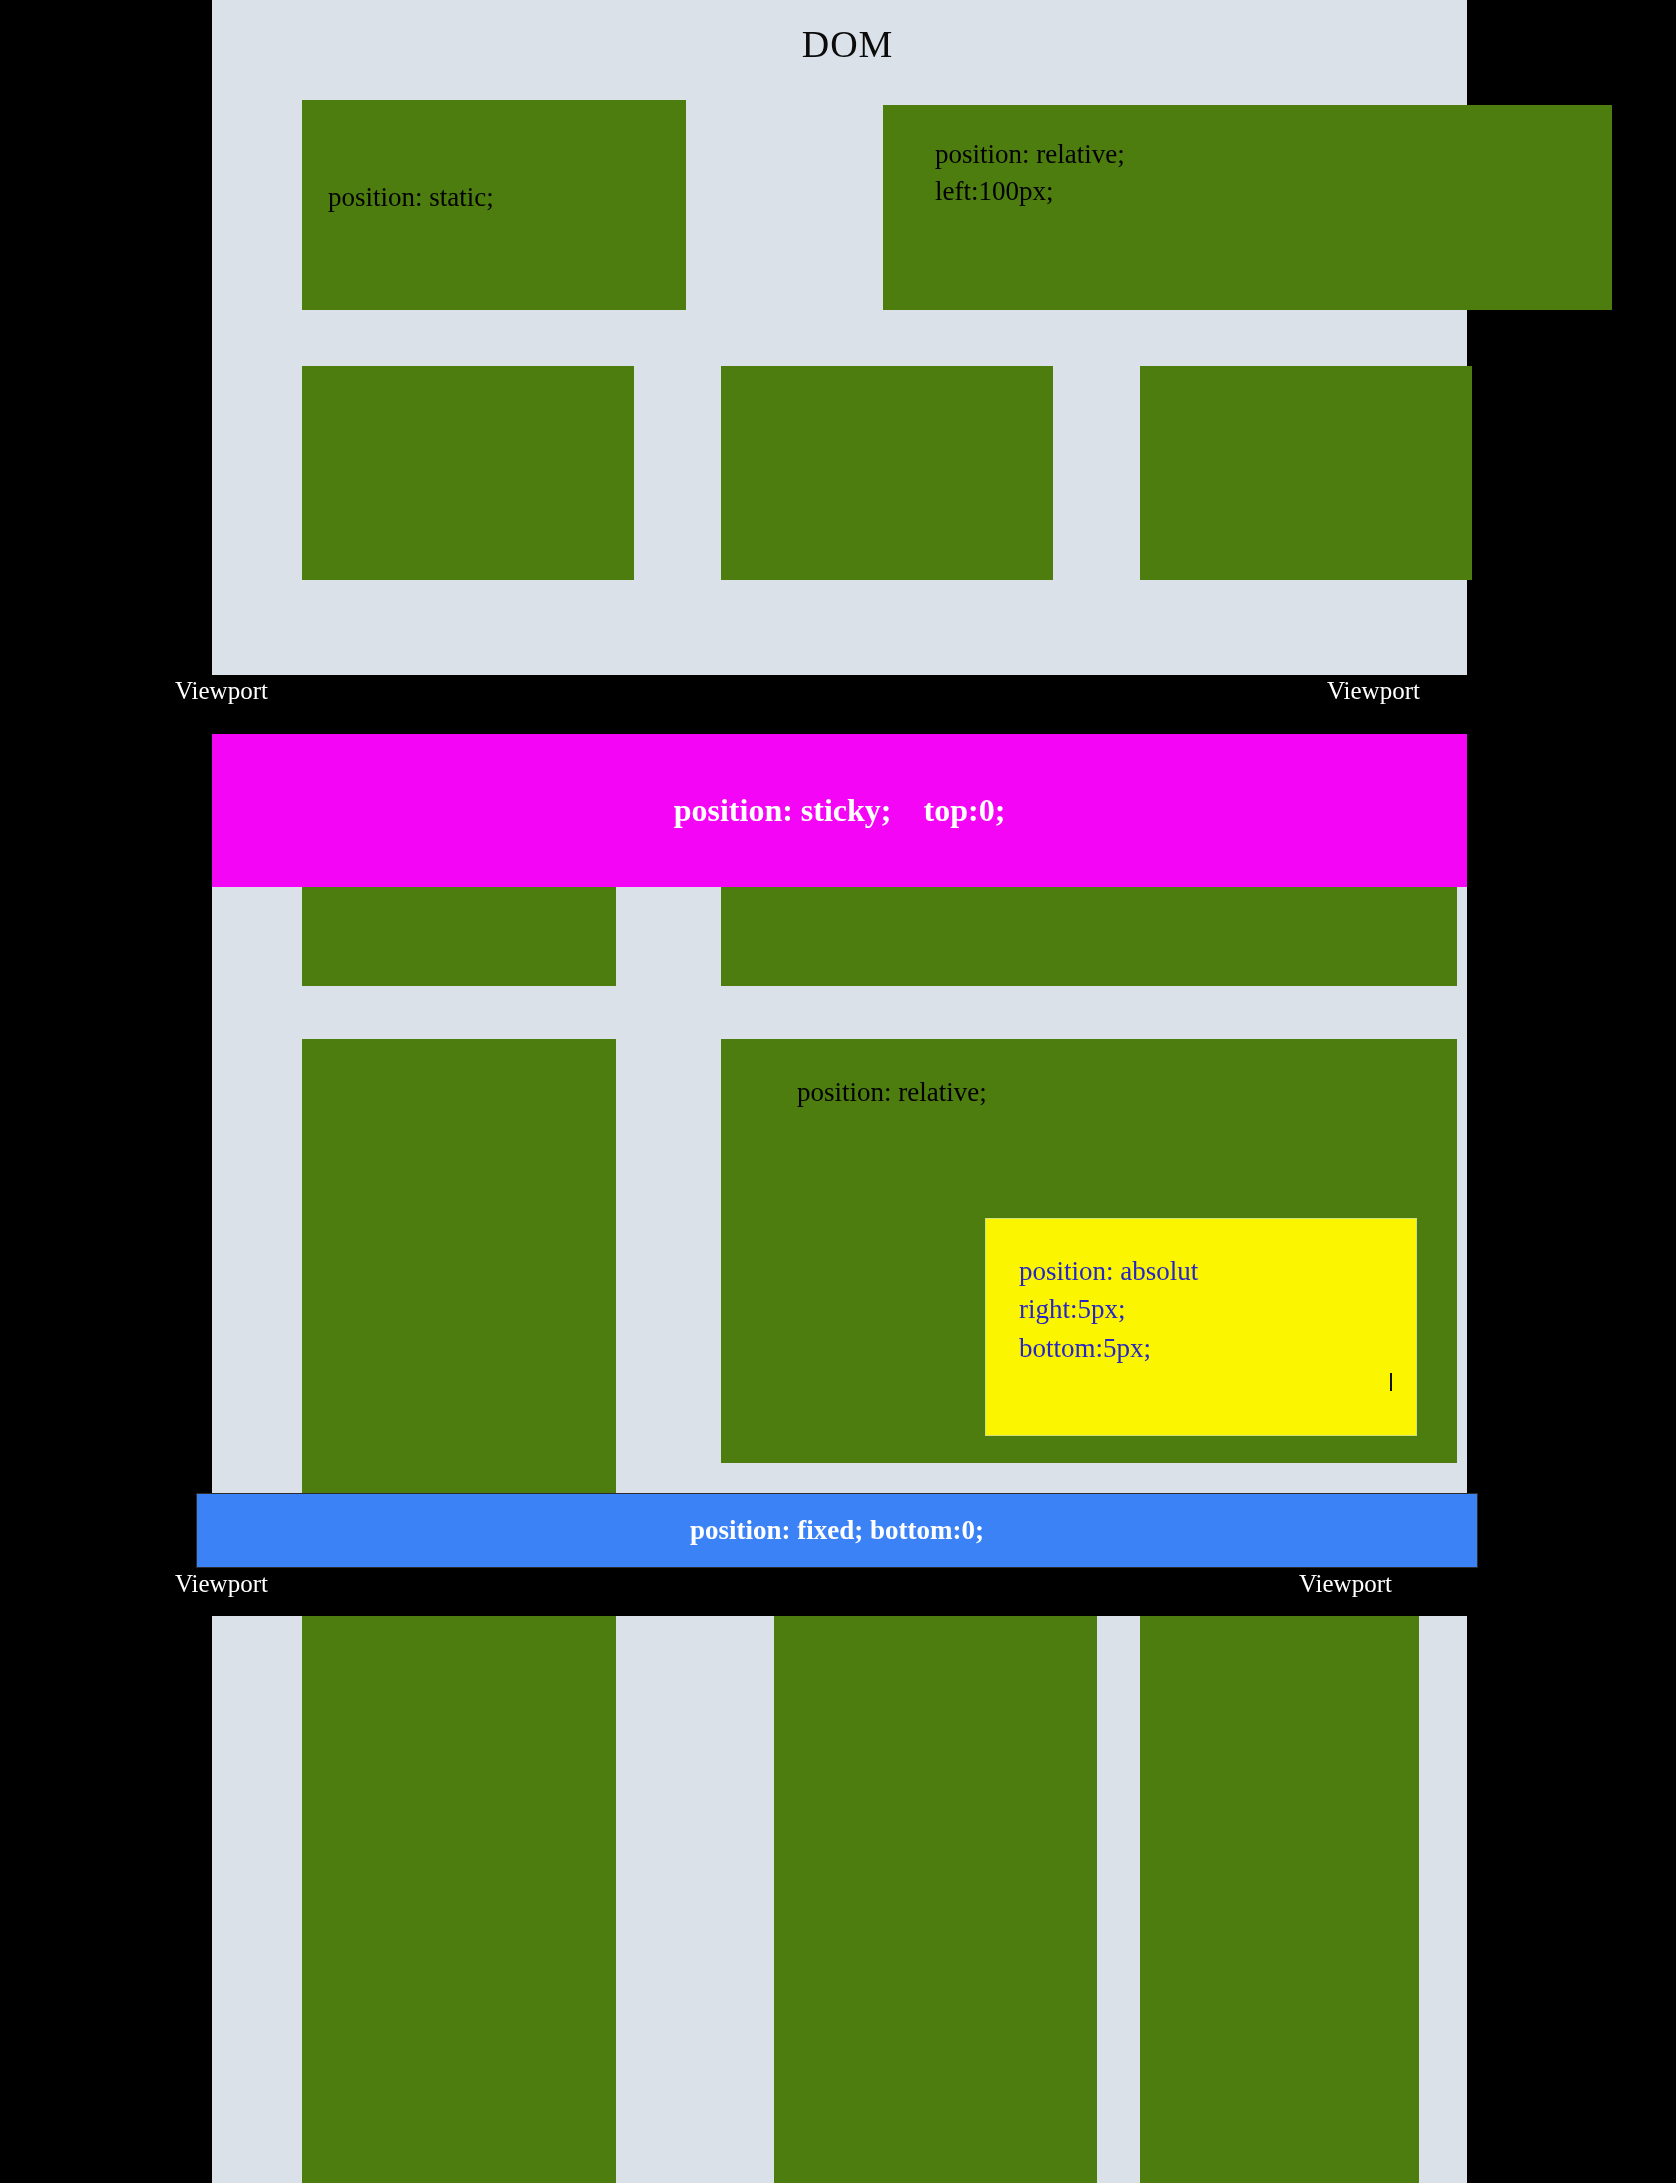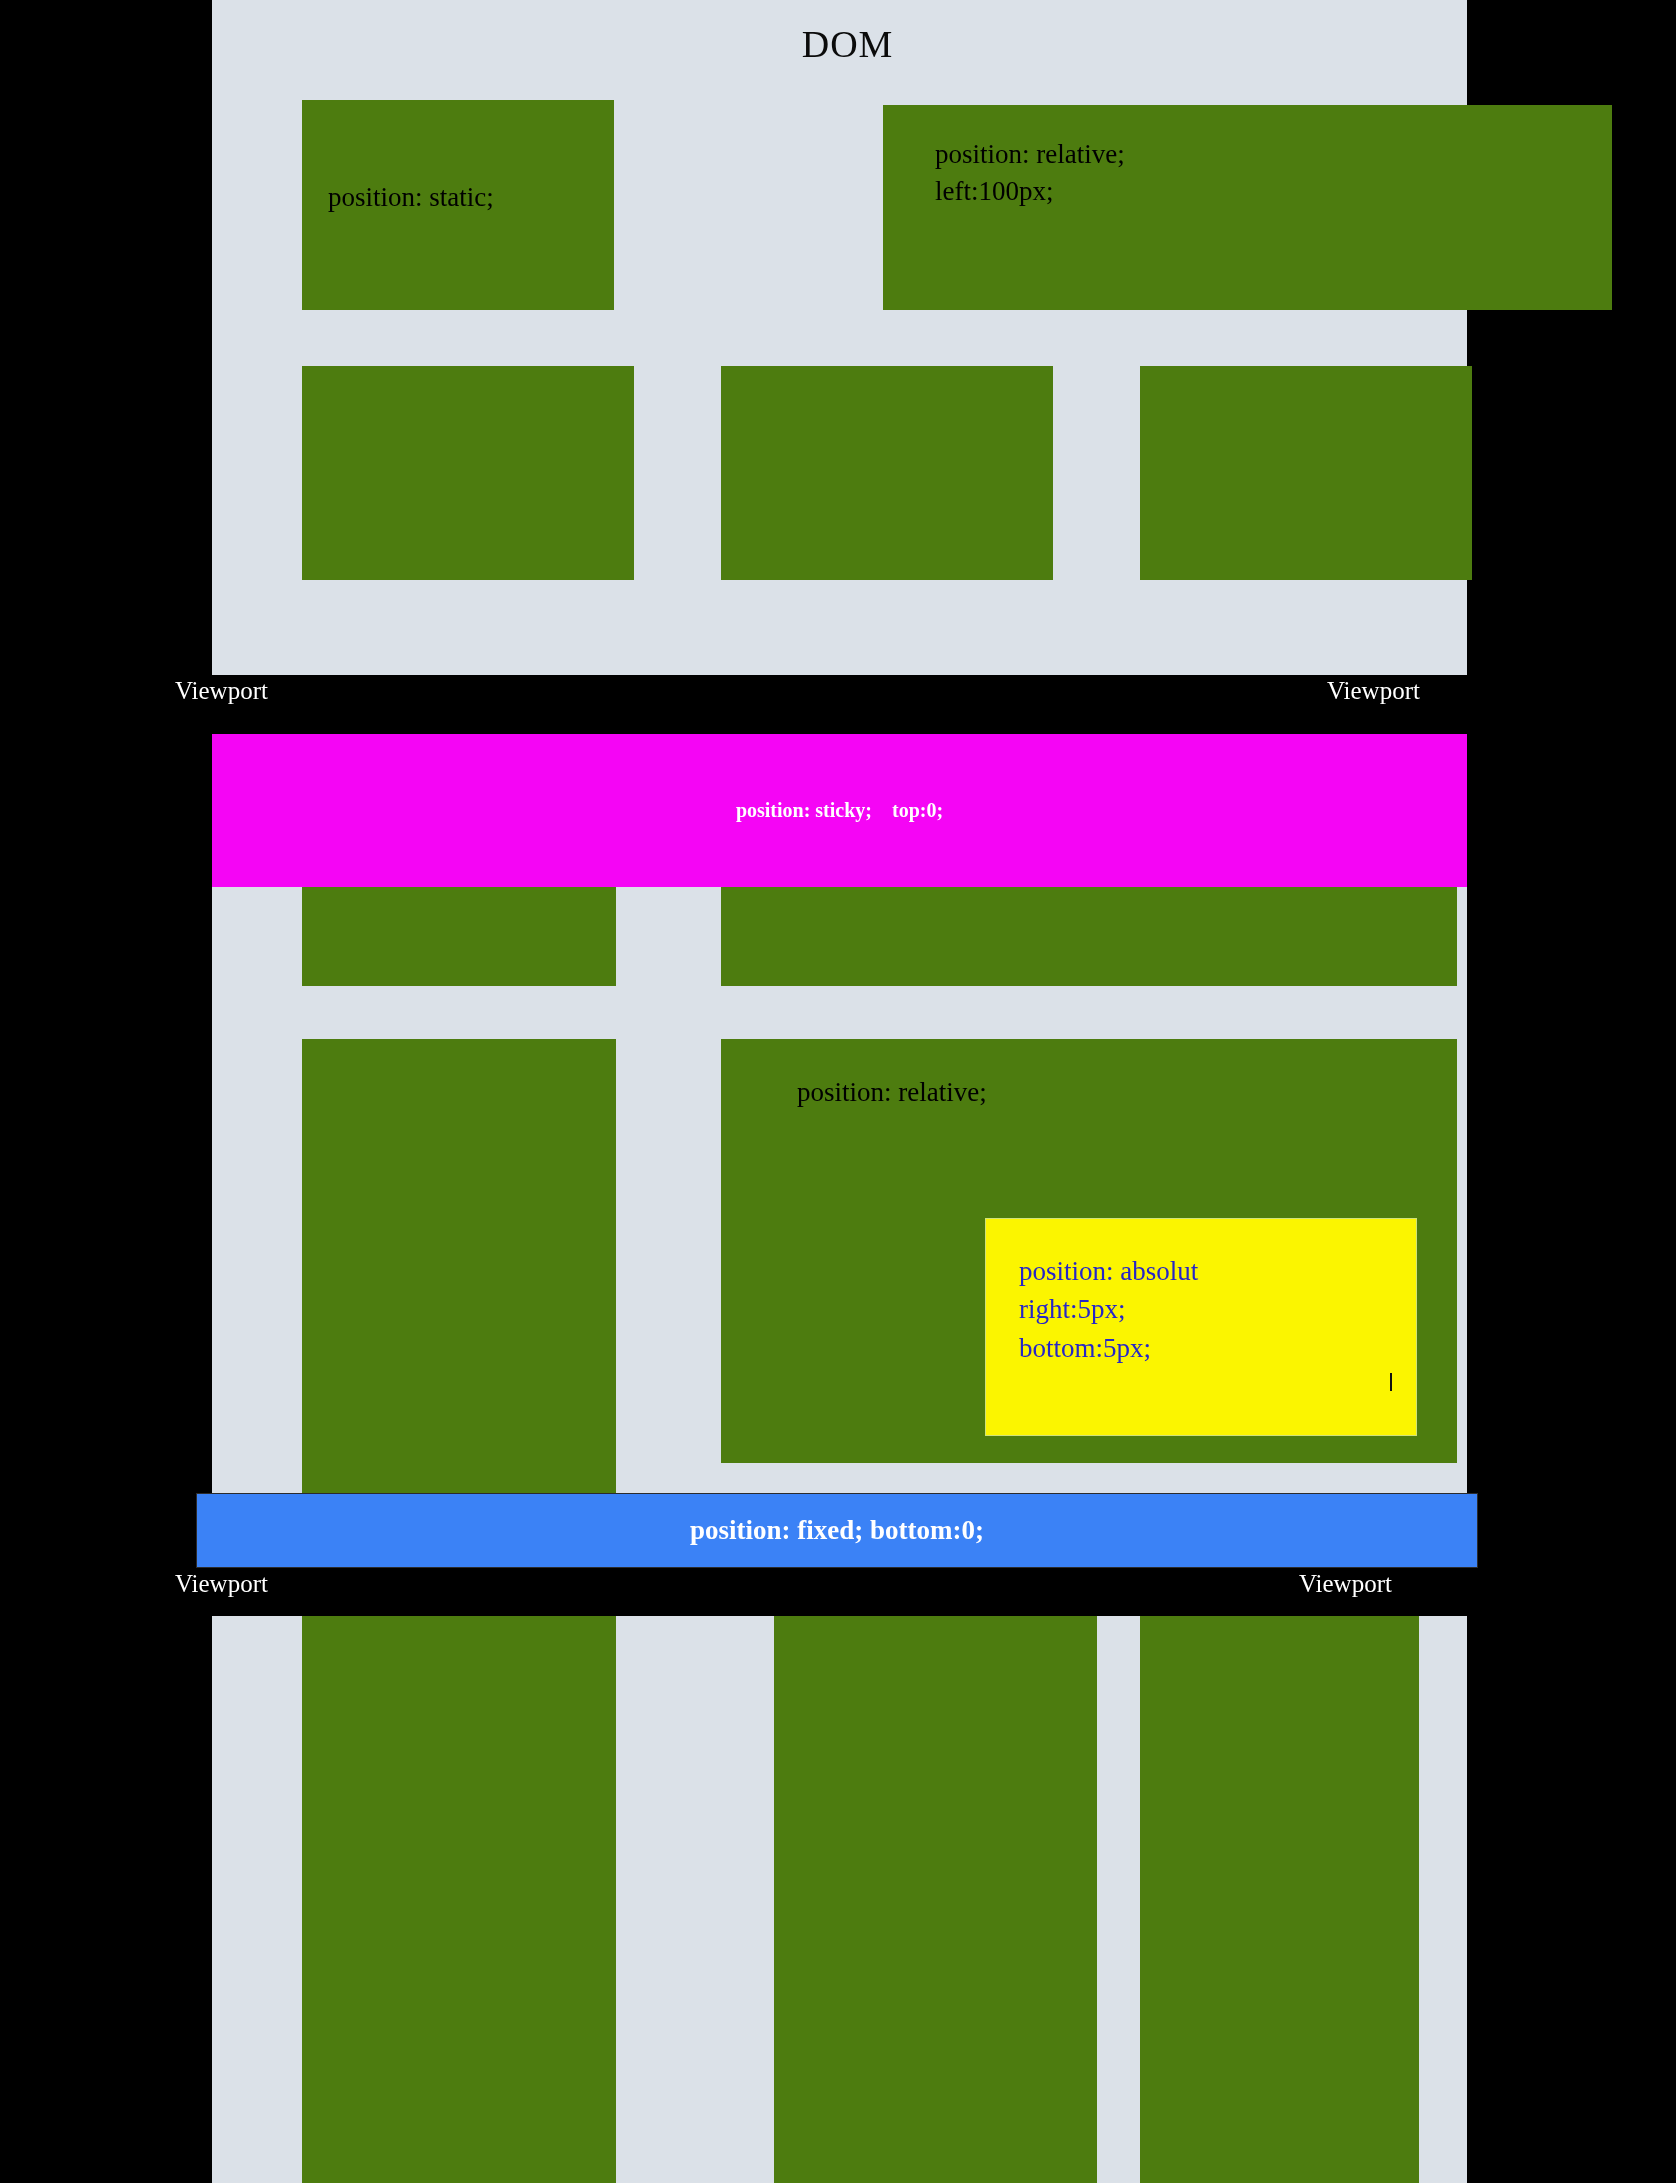--- a/index.html
+++ b/index.html
@@ -62,21 +62,21 @@
     top: 734px;
     width: 1255px;
     height: 153px;
     background: #f505f5;
     display: flex;
     align-items: center;
     justify-content: center;
   }
   #sticky-bar .bar-text {
     color: #ffffff;
-    font-size: 20px;
+    font-size: 32px;
     font-weight: bold;
     letter-spacing: 0px;
     white-space: pre;
   }
 
   
   #fixed-bar {
     position: absolute;
     left: 196px;
     top: 1493px;
@@ -149,21 +149,21 @@
 </style>
 </head>
 <body>
 
 <div id="stage">
 
   <div class="dom-surface" id="dom-top"></div>
 
   <div id="dom-title">DOM</div>
 
-  <div class="block" style="left:262px; top:100px; width:312px; height:210px;">
+  <div class="block" style="left:262px; top:100px; width:384px; height:210px;">
     <div class="block-label" style="left:26px; top:79px;">position: static;</div>
   </div>
 
   <div class="block" style="left:843px; top:105px; width:729px; height:205px;">
     <div class="block-label" style="left:52px; top:31px;">position: relative;
 left:100px;</div>
   </div>
 
   <div class="block" style="left:262px; top:366px; width:332px; height:214px;"></div>
   <div class="block" style="left:681px; top:366px; width:332px; height:214px;"></div>

